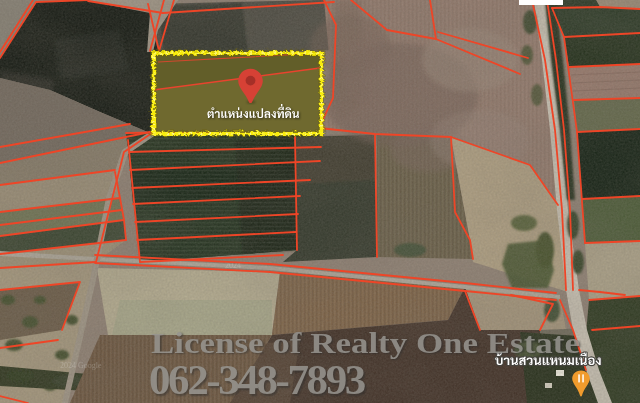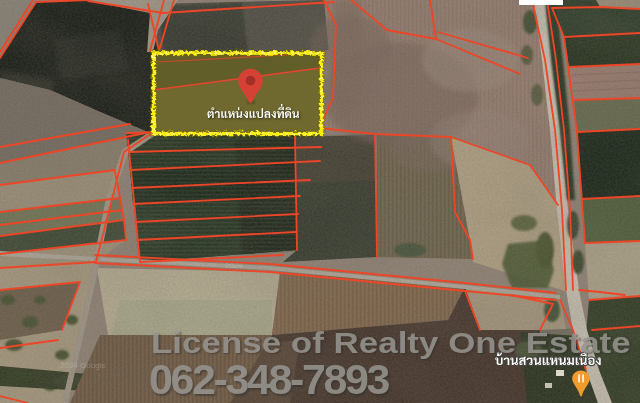--- a/index.html
+++ b/index.html
@@ -1,17 +1,17 @@
 <!DOCTYPE html>
 <html><head>
 <meta charset="utf-8">
 <style>
   html,body{margin:0;padding:0;width:640px;height:403px;overflow:hidden;
     font-family:"Liberation Sans",sans-serif;background:#8a7c6f;}
-  .stage{position:relative;width:640px;height:403px;}
+  .stage{position:relative;width:640px;height:403px;font-family:Liberation Serif, serif;}
   svg{position:absolute;left:0;top:0;}
 </style>
 </head>
 <body>
 <div class="stage">
 <svg width="640" height="403" viewBox="0 0 640 403" xmlns="http://www.w3.org/2000/svg">
 <defs>
   <filter id="grain" x="0" y="0" width="100%" height="100%">
     <feTurbulence type="fractalNoise" baseFrequency="0.55" numOctaves="3" seed="7"></feTurbulence>
     <feColorMatrix type="matrix" values="0 0 0 0 0.62  0 0 0 0 0.59  0 0 0 0 0.54  0.55 0.55 0.55 0 -0.5"></feColorMatrix>

